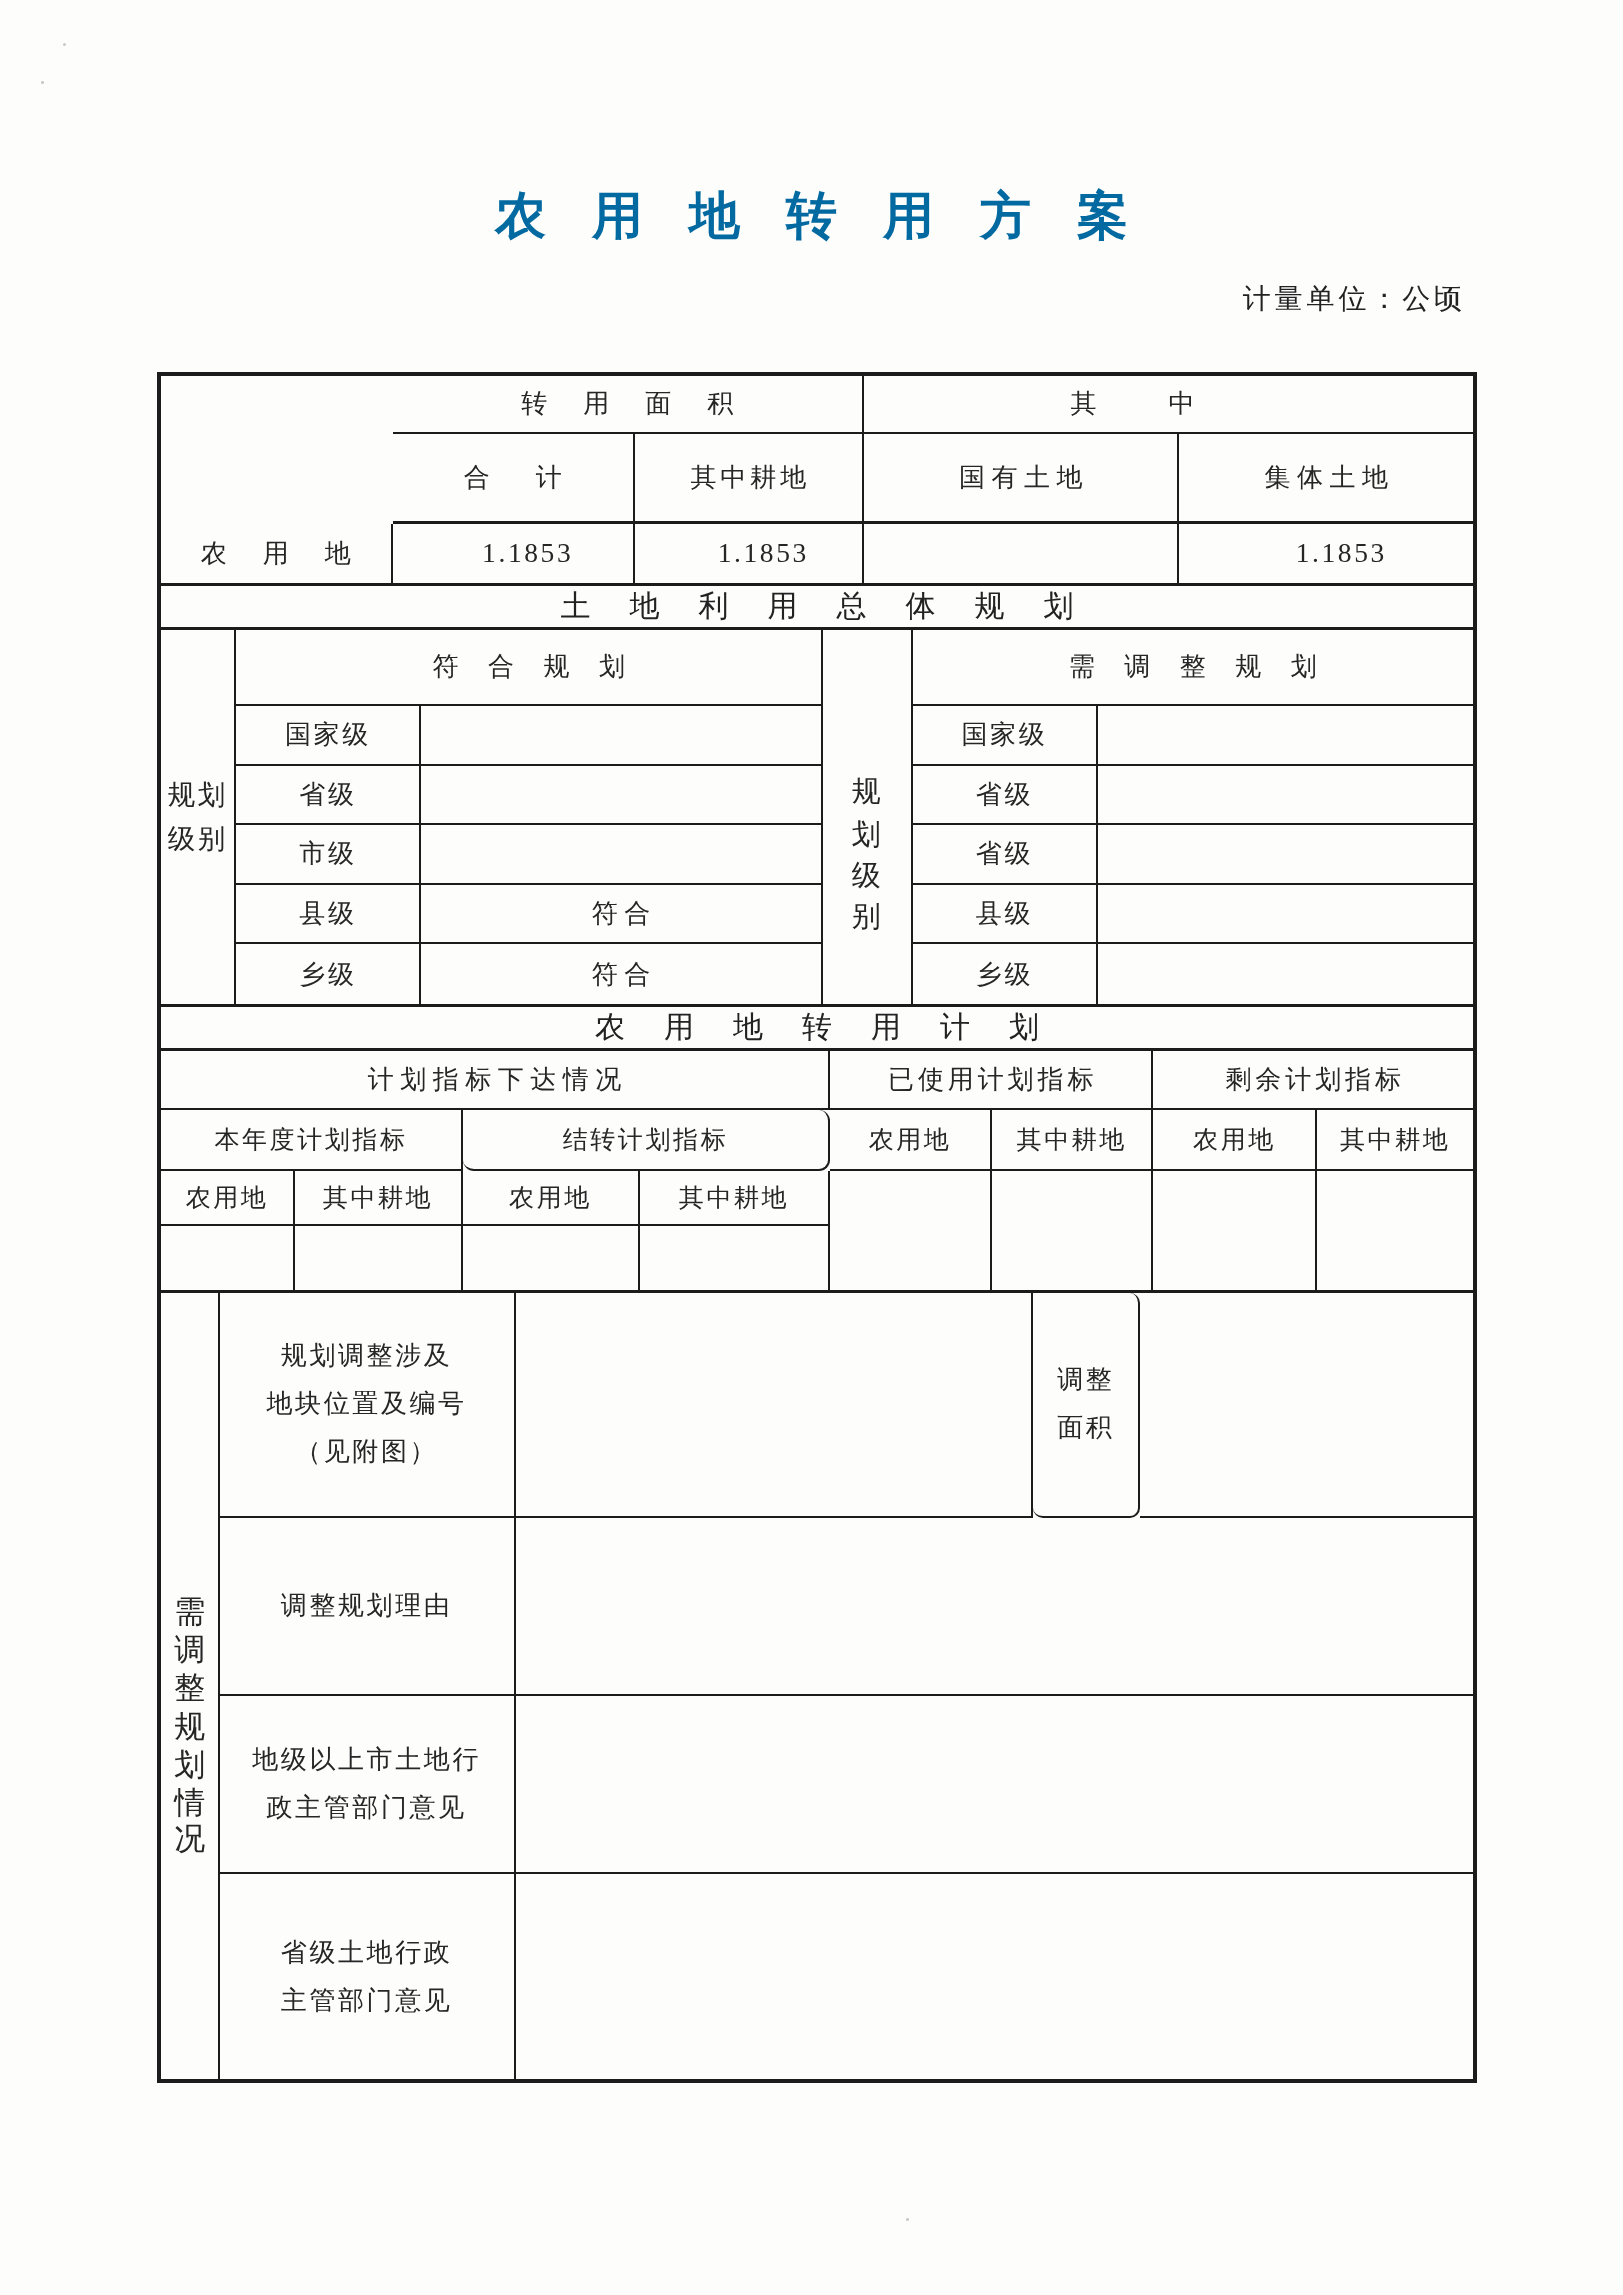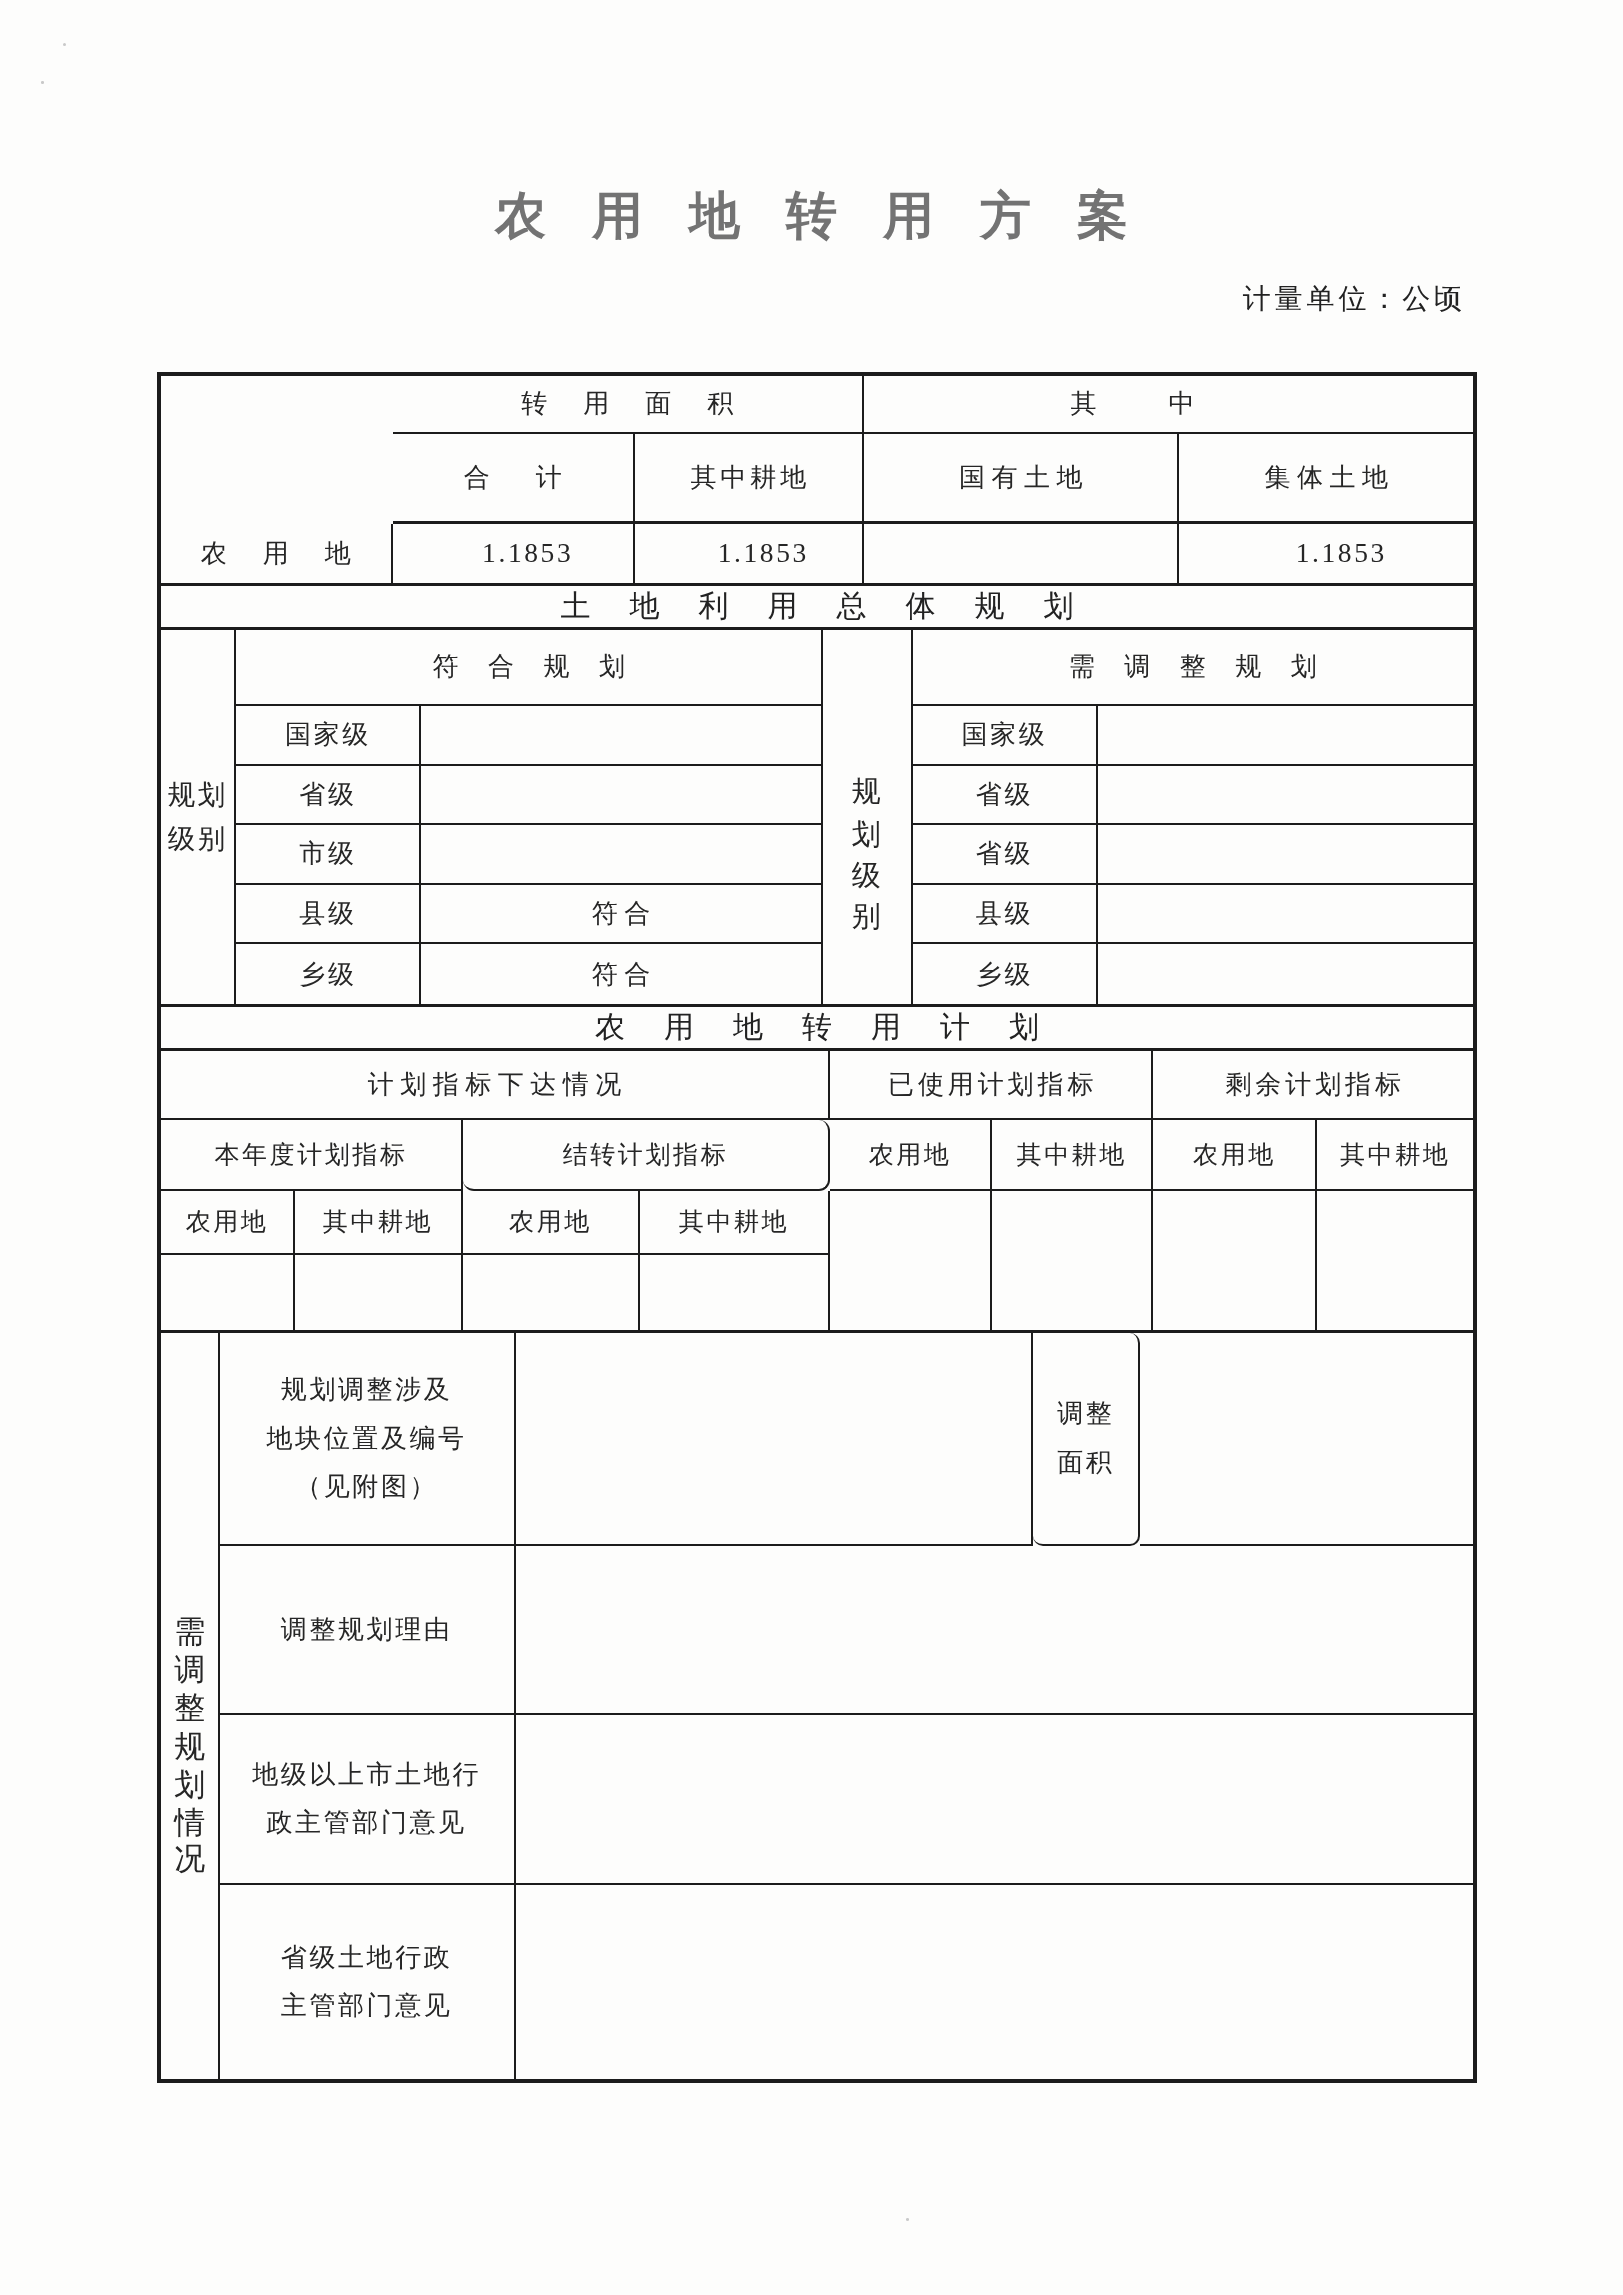--- a/index.html
+++ b/index.html
@@ -15,40 +15,40 @@
     background:var(--paper);
     color:var(--ink);
     overflow:hidden;
   }
   
   .doc-title{
     position:absolute;top:182px;left:0;width:100%;
     text-align:center;
     font-size:51px;font-weight:bold;
     letter-spacing:46px;padding-left:46px;
-    color:#737373;
+    color:#0369a1;
   }
   .unit-note{
     position:absolute;top:280px;right:157px;
     font-size:28px;letter-spacing:3.9px;
     color:#222;
   }
   
   .form{
     position:absolute;left:157px;top:372px;
     width:1320px;height:1711px;
     border:4.6px solid var(--line);
     display:flex;flex-direction:column;
     background:var(--paper);
   }
   .sec{display:flex;flex-direction:column;}
   .sec-border{border-bottom:3.9px solid var(--line);}
   .s1{height:210px;}
   .s2{height:421px;}
-  .s3{height:326px;}
+  .s3{height:286px;}
   .s4{flex:1;}
   .title-row{
     display:flex;align-items:center;justify-content:center;
     border-bottom:3.9px solid var(--line);
     font-size:30px;letter-spacing:39px;padding-left:39px;
     color:#222;
   }
   .grid{display:grid;flex:1;}
   .g1{grid-template-columns:356fr 372fr 352fr 485fr 451fr;
       grid-template-rows:90fr 140fr 92fr;}

